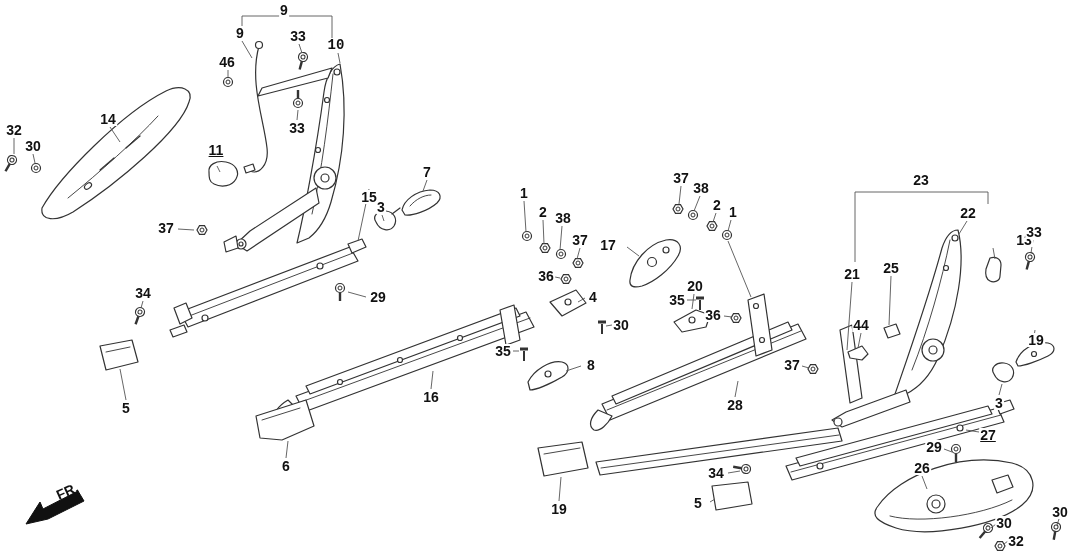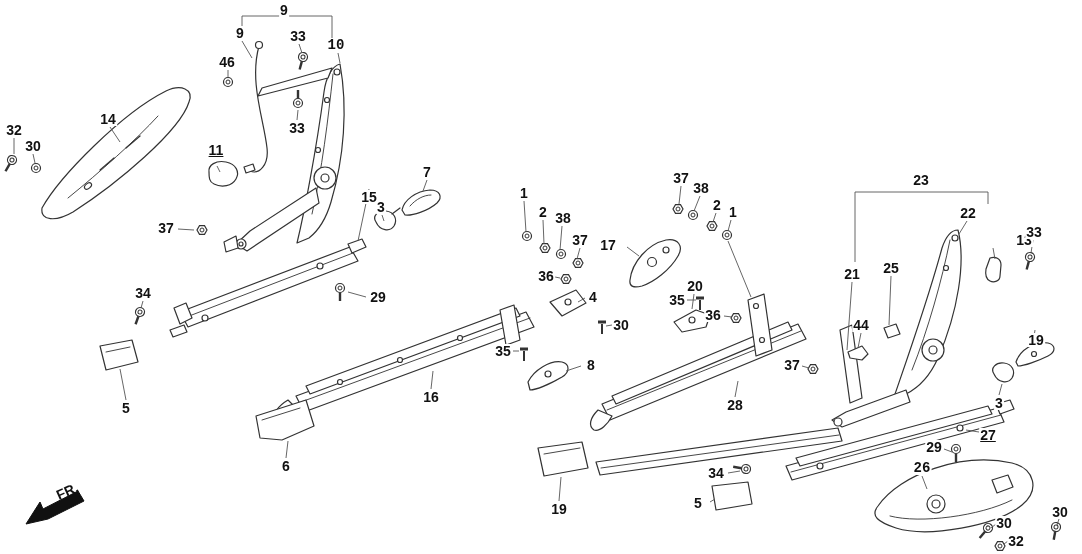--- a/index.html
+++ b/index.html
@@ -304,21 +304,21 @@
       <div class="callout" style="left: 503px; top: 351px;">35</div>
       <div class="callout" style="left: 591px; top: 365px;">8</div>
       <div class="callout" style="left: 792px; top: 365px;">37</div>
       <div class="callout" style="left: 126px; top: 408px;">5</div>
       <div class="callout" style="left: 431px; top: 397px;">16</div>
       <div class="callout" style="left: 735px; top: 405px;">28</div>
       <div class="callout" style="left: 999px; top: 403px;">3</div>
       <div class="callout" style="left: 988px; top: 435px; text-decoration: underline;">27</div>
       <div class="callout" style="left: 286px; top: 466px;">6</div>
       <div class="callout" style="left: 934px; top: 447px;">29</div>
-      <div class="callout" style="left: 922px; top: 468px; font-family: Liberation Mono, monospace;">26</div>
+      <div class="callout" style="left: 922px; top: 468px;">26</div>
       <div class="callout" style="left: 716px; top: 473px;">34</div>
       <div class="callout" style="left: 559px; top: 509px;">19</div>
       <div class="callout" style="left: 698px; top: 503px;">5</div>
       <div class="callout" style="left: 1004px; top: 523px;">30</div>
       <div class="callout" style="left: 1060px; top: 512px;">30</div>
       <div class="callout" style="left: 1016px; top: 541px;">32</div>
     </div>
 
   <div class="fr-label">FR.</div>
 

